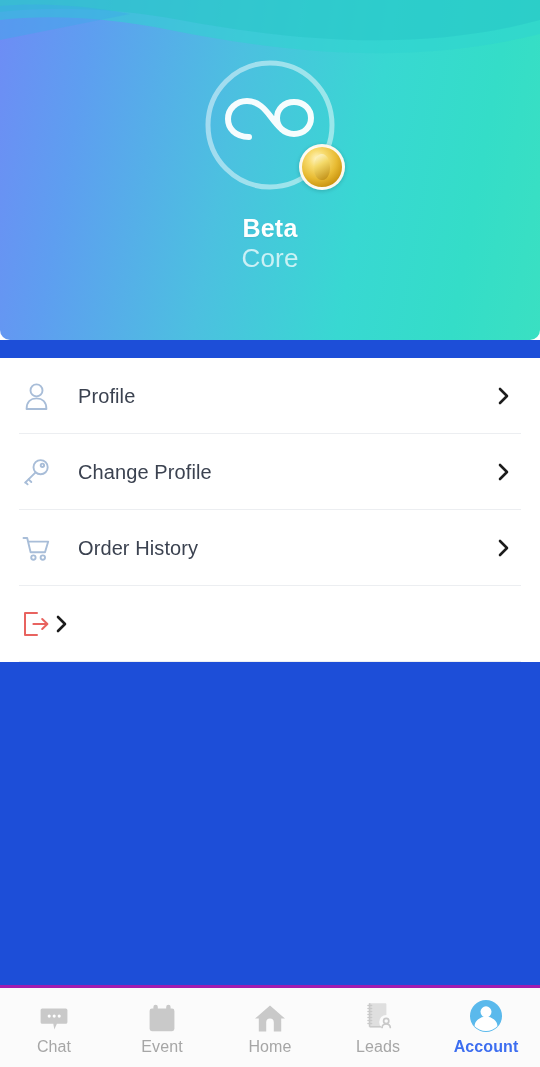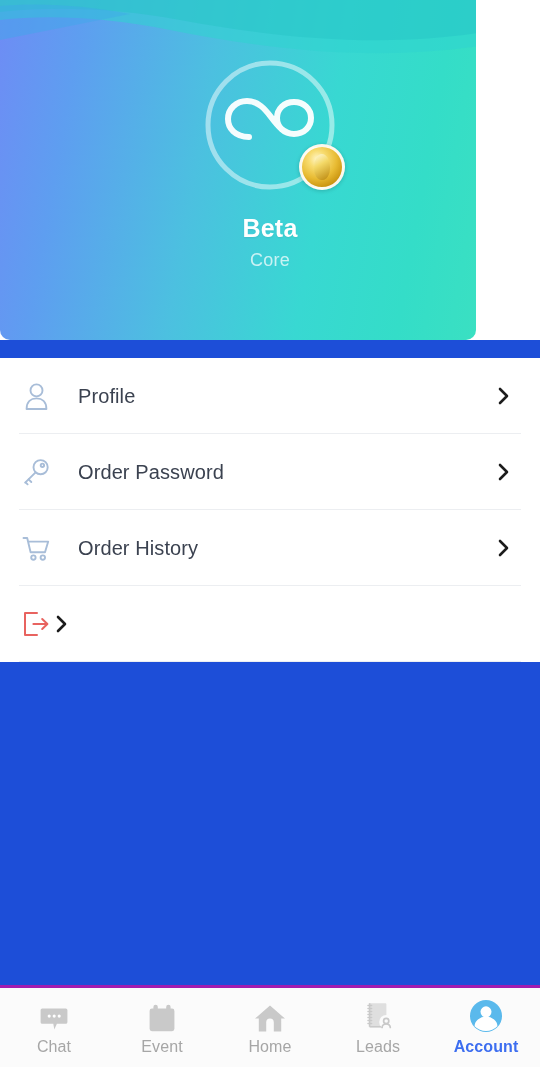--- a/index.html
+++ b/index.html
@@ -17,21 +17,21 @@
     width: 540px;
     height: 1067px;
     background: #ffffff;
     display: flex;
     flex-direction: column;
   }
 
   
   .header {
     position: relative;
-    width: 476px;
+    width: 540px;
     height: 340px;
     flex: 0 0 340px;
     overflow: hidden;
     border-bottom-left-radius: 10px;
     border-bottom-right-radius: 10px;
     background: linear-gradient(100deg, #6e8cf5 0%, #5e9ef0 16%, #4cc0e0 42%, #38d8d2 66%, #34ddc8 85%, #3ae0c2 100%);
   }
 
   .header-waves {
     position: absolute;
@@ -86,22 +86,22 @@
   .profile-name {
     margin-top: 22px;
     font-size: 25px;
     font-weight: bold;
     color: #ffffff;
     letter-spacing: 0.2px;
     text-shadow: 0 1px 2px rgba(0,0,0,0.07);
   }
 
   .profile-sub {
-    margin-top: 7px;
-    font-size: 18px;
+    margin-top: 0;
+    font-size: 26px;
     font-weight: normal;
     color: rgba(255,255,255,0.72);
     letter-spacing: 0.2px;
   }
 
   
   .menu {
     flex: 1 1 auto;
     padding-top: 18px;
     background: #1d4ed8;
@@ -252,21 +252,21 @@
     <div class="menu-row">
       <span class="menu-ico">
         <svg width="28" height="28" viewBox="0 0 28 28" fill="none" stroke="currentColor" stroke-width="1.9" stroke-linecap="round" stroke-linejoin="round">
           <circle cx="18.6" cy="9.2" r="7.1"></circle>
           <circle cx="20.4" cy="7.3" r="1.7"></circle>
           <path d="M13.6,14.3 L3.2,24.7"></path>
           <path d="M6.6,21.3 L9.3,24"></path>
           <path d="M3.6,24.3 L5.6,26.3"></path>
         </svg>
       </span>
-      <span class="menu-label">Order Password</span>
+      <span class="menu-label">Change Profile</span>
       <span class="chev">
         <svg width="11" height="18" viewBox="0 0 11 18" fill="none" stroke="currentColor" stroke-width="2.6" stroke-linecap="round" stroke-linejoin="round">
           <path d="M2,2 L9,9 L2,16"></path>
         </svg>
       </span>
     </div>
 
     <div class="menu-row">
       <span class="menu-ico">
         <svg width="29" height="27" viewBox="0 0 29 27" fill="none" stroke="currentColor" stroke-width="1.9" stroke-linecap="round" stroke-linejoin="round">

